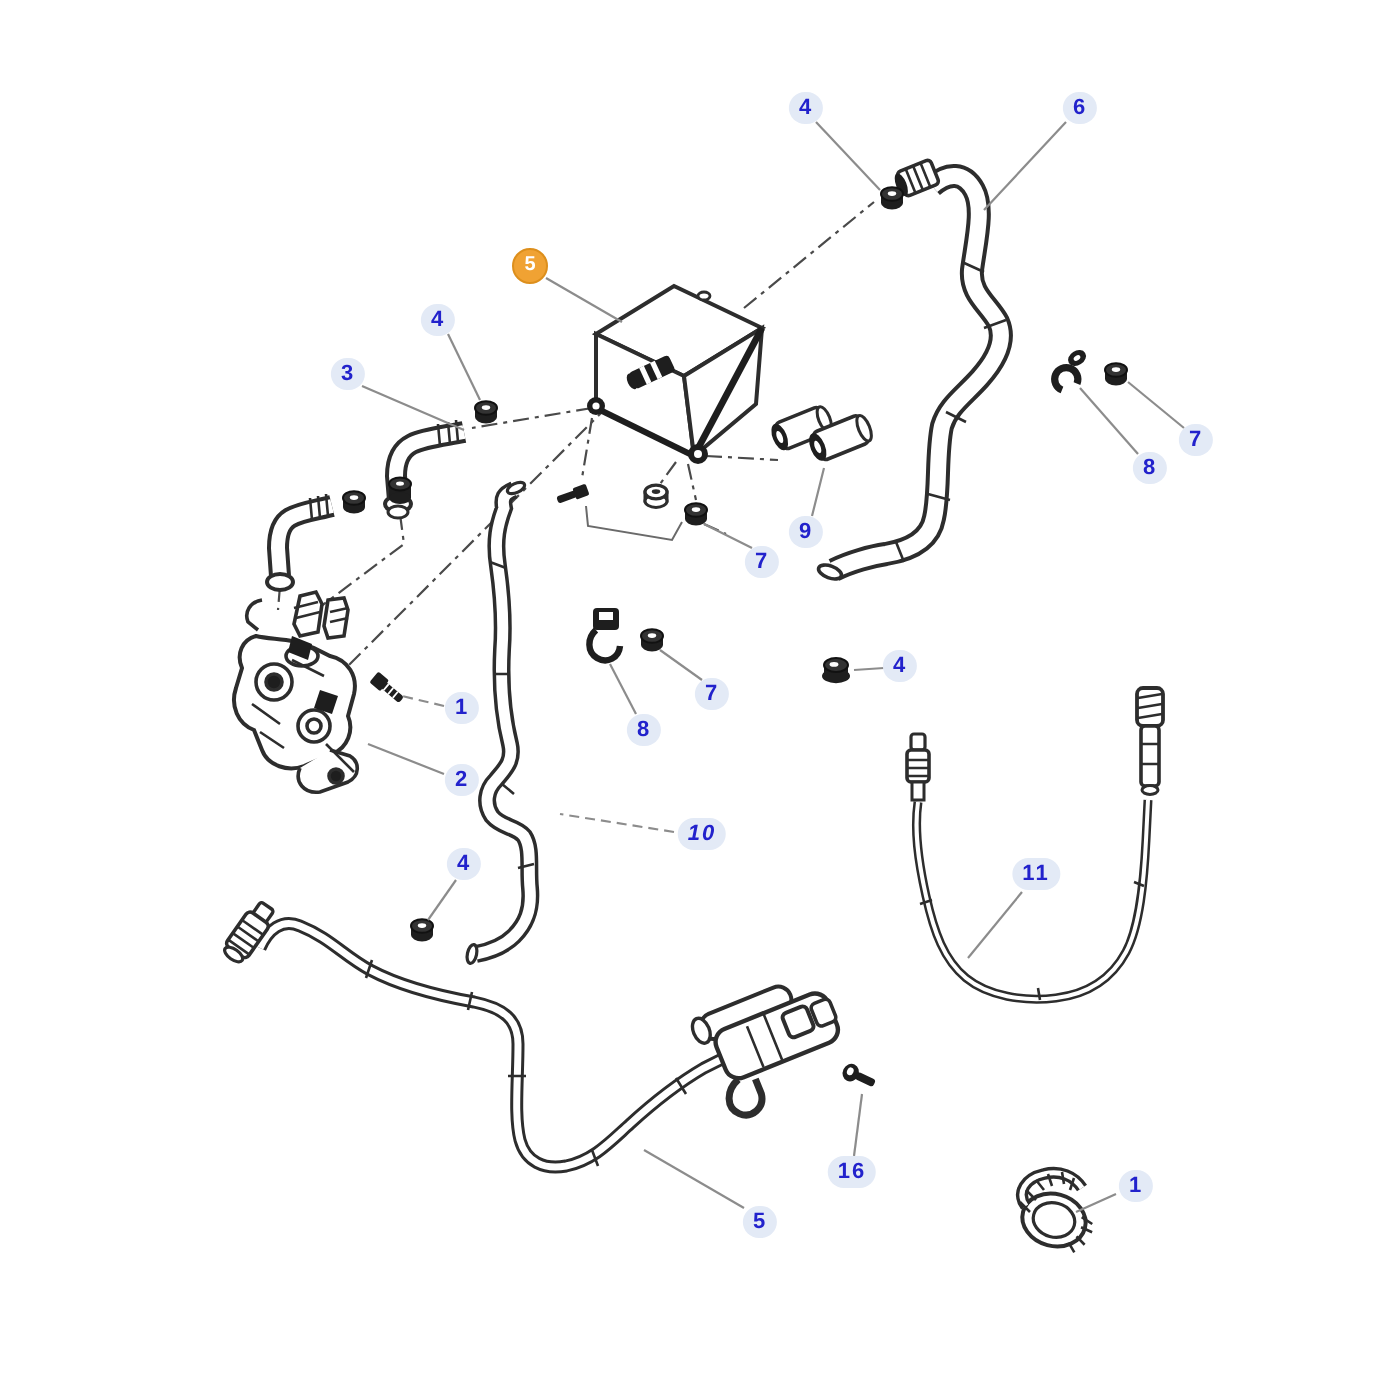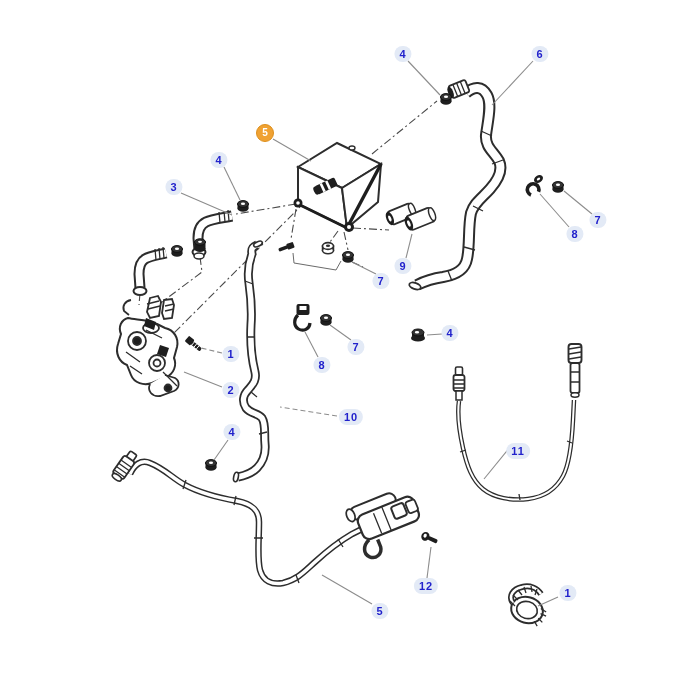--- a/index.html
+++ b/index.html
@@ -281,20 +281,20 @@
       <div class="callout highlighted" style="left: 265px; top: 133px;">5</div>
       <div class="callout" style="left: 403px; top: 54px;">4</div>
       <div class="callout" style="left: 540px; top: 54px;">6</div>
       <div class="callout" style="left: 598px; top: 220px;">7</div>
       <div class="callout" style="left: 575px; top: 234px;">8</div>
       <div class="callout" style="left: 403px; top: 266px;">9</div>
       <div class="callout" style="left: 381px; top: 281px;">7</div>
       <div class="callout" style="left: 356px; top: 347px;">7</div>
       <div class="callout" style="left: 322px; top: 365px;">8</div>
       <div class="callout" style="left: 450px; top: 333px;">4</div>
-      <div class="callout" style="left: 351px; top: 417px;">10</div>
+      <div class="callout" style="left: 351px; top: 417px; font-style: italic;">10</div>
       <div class="callout" style="left: 232px; top: 432px;">4</div>
-      <div class="callout" style="left: 518px; top: 451px;">11</div>
-      <div class="callout" style="left: 426px; top: 586px;">12</div>
+      <div class="callout" style="left: 518px; top: 437px;">11</div>
+      <div class="callout" style="left: 426px; top: 586px;">16</div>
       <div class="callout" style="left: 380px; top: 611px;">5</div>
       <div class="callout" style="left: 568px; top: 593px;">1</div>
     </div>
 </div>
 
 </body></html>

